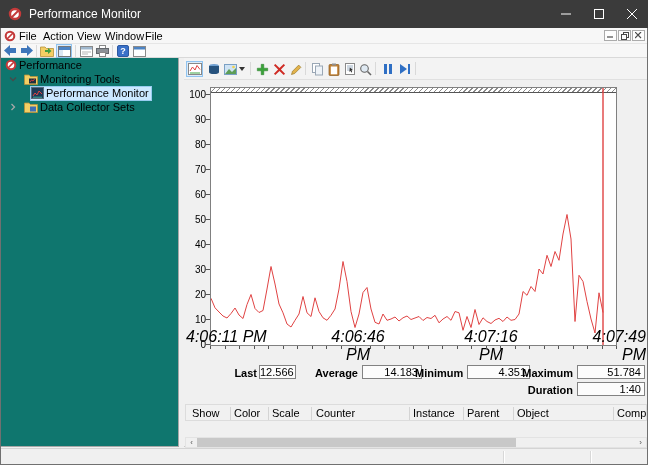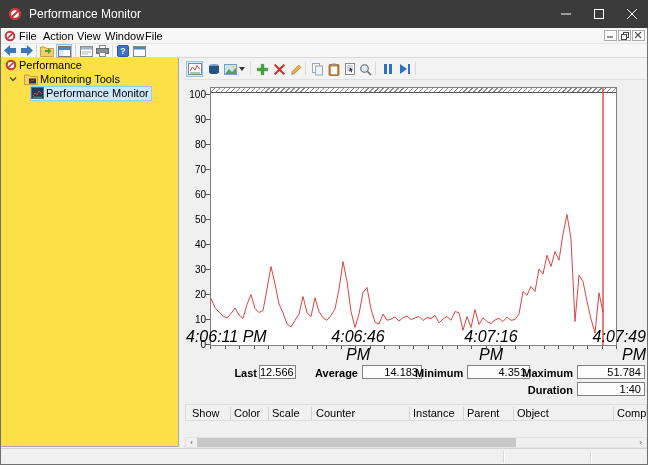--- a/index.html
+++ b/index.html
@@ -19,21 +19,21 @@
   .menu-item{position:absolute;top:0;height:16px;line-height:16px;padding:0 2px;}
   .child-btn{position:absolute;top:2px;width:13px;height:11px;background:#fdfdfd;border:1px solid #ababab;display:flex;align-items:center;justify-content:center;}
 
   
   .toolbar{position:absolute;left:1px;top:44px;width:646px;height:14px;background:#f7f7f7;border-bottom:1px solid #d9d9d9;}
   .tb-sep{position:absolute;top:1px;width:1px;height:12px;background:#d9d9d9;}
   .tb-btn{position:absolute;top:0;width:16px;height:14px;display:flex;align-items:center;justify-content:center;}
   .tb-btn.pressed{background:#dcebf9;border:1px solid #90c3ef;}
 
   
-  .left-panel{position:absolute;left:1px;top:58px;width:178px;height:389px;background:#fde047;border-right:1px solid #a7a7a7;border-bottom:1px solid #a7a7a7;overflow:hidden;}
+  .left-panel{position:absolute;left:1px;top:58px;width:178px;height:389px;background:#0f766e;border-right:1px solid #a7a7a7;border-bottom:1px solid #a7a7a7;overflow:hidden;}
   .tree-row{position:relative;height:14px;display:flex;align-items:center;white-space:nowrap;}
   .tree-row svg{flex:0 0 auto;}
   .tree-label{padding:0 2px;line-height:13px;}
   .tree-sel{display:flex;align-items:center;background:#cbe8ff;outline:1px solid #98ccf0;}
   .right-panel{position:absolute;left:184px;top:58px;width:463px;height:389px;background:#f0f0f0;border-bottom:1px solid #c9c9c9;}
   .chart-toolbar{position:absolute;left:184px;top:58px;width:463px;height:22px;background:#f3f3f3;border-bottom:1px solid #e0e0e0;}
   .ct-btn{position:absolute;top:3px;width:17px;height:16px;display:flex;align-items:center;justify-content:center;}
   .ct-btn.pressed{background:#dcebf9;border:1px solid #90c3ef;}
   .ct-sep{position:absolute;top:4px;width:1px;height:13px;background:#d9d9d9;}
   .caret{width:0;height:0;border-left:3px solid transparent;border-right:3px solid transparent;border-top:4px solid #333;}
@@ -202,20 +202,30 @@
     </div>
     <div class="tree-row" style="padding-left:30px">
       <span class="tree-sel">
         <svg width="13" height="12" viewBox="0 0 13 12">
           <rect x="0.5" y="0.5" width="12" height="11" fill="#1d3b57" stroke="#5a6b7a"></rect>
           <path d="M2 9 l2-3 2 2 2-4 3 3" fill="none" stroke="#e04343" stroke-width="1"></path>
           <line x1="2" y1="10.2" x2="11" y2="10.2" stroke="#43b8a0" stroke-width="0.9"></line>
         </svg>
         <span class="tree-label">Performance Monitor</span>
       </span>
+    </div>
+    <div class="tree-row" style="padding-left:6px">
+      <svg width="12" height="12" viewBox="0 0 12 12">
+          <path d="M4.5 3 L7.5 6 L4.5 9" fill="none" stroke="#a8a8a8" stroke-width="1.3"></path>
+        </svg>
+      <svg style="margin-left:5px" width="14" height="12" viewBox="0 0 14 12">
+        <path d="M0.5 2 h4.5 l1.5 1.5 H13.5 V11.5 H0.5 Z" fill="#f3cf64" stroke="#b8923a" stroke-width="0.8"></path>
+        <rect x="6" y="5.5" width="6" height="5" fill="#3f6fb5"></rect>
+      </svg>
+      <span class="tree-label">Data Collector Sets</span>
     </div>
   </div>
 
   <div class="right-panel"></div>
 
   <div class="chart-toolbar">
     <div class="ct-btn pressed" style="left:2px">
       <svg width="14" height="12" viewBox="0 0 14 12">
         <rect x="0.5" y="0.5" width="13" height="11" fill="#fff" stroke="#888"></rect>
         <path d="M2 8 l2.5-4 2.5 3 2-4.5 3 4" fill="none" stroke="#e04343" stroke-width="1"></path>

